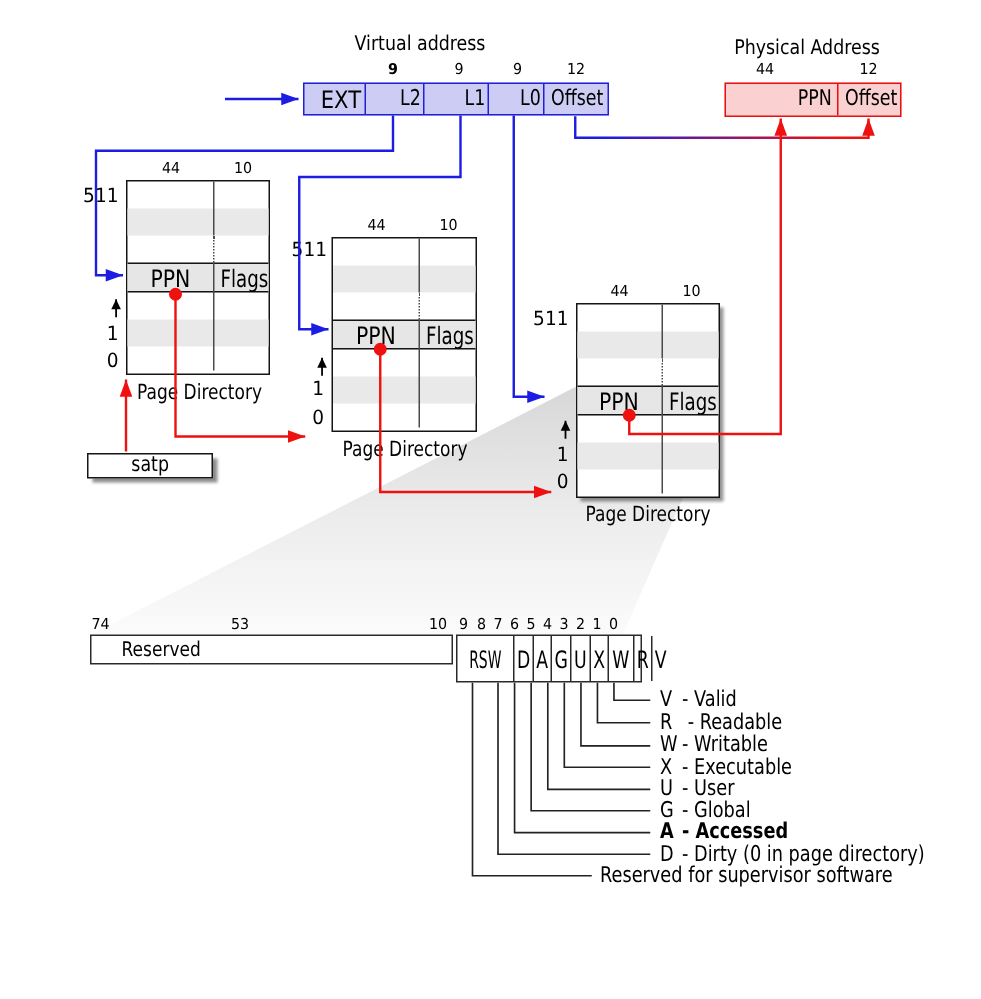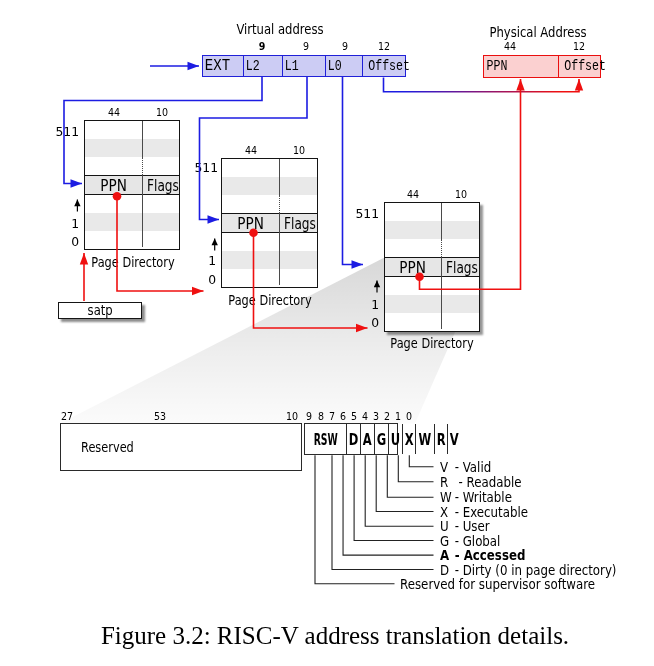--- a/index.html
+++ b/index.html
@@ -16,22 +16,22 @@
   .t-idx{font-size:13px;--sx:0.95;}
   .t-pd{font-size:14px;--sx:0.81;}
   .bold{font-weight:bold;}
 
   
   .addrbox{position:absolute;display:flex;box-sizing:border-box;}
   .va{left:202px;top:55px;width:204px;height:22px;border:1.5px solid var(--va-border);
       background:var(--va-fill);}
   .pa{left:483px;top:55px;width:118px;height:22.5px;border:1.5px solid var(--pa-border);
       background:var(--pa-fill);}
-  .afield{box-sizing:border-box;display:flex;align-items:center;justify-content:flex-start;
-          font-size:14.5px;font-family:Liberation Mono, monospace;}
+  .afield{box-sizing:border-box;display:flex;align-items:center;justify-content:flex-end;
+          font-size:14.5px;}
   .afield .sq{--sx:0.8;}
   .va .afield + .afield{border-left:1.5px solid var(--va-border);}
   .pa .afield + .afield{border-left:1.5px solid var(--pa-border);}
   .afield.ext{font-size:16px;}
   .afield.ext .sq{--sx:0.88;}
 
   
   .ptable{position:absolute;box-sizing:border-box;border:1.8px solid var(--table-border);
           background:#fff;display:flex;flex-direction:column;}
   .ptable.shadow{box-shadow:2.5px 2.5px 2px rgba(0,0,0,0.42);}
@@ -51,22 +51,22 @@
   
   .satp{position:absolute;left:58px;top:301.5px;width:84px;height:17.5px;
         box-sizing:border-box;border:1.8px solid #151515;background:#fff;
         display:flex;align-items:center;justify-content:center;font-size:14px;
         box-shadow:3px 3px 2px rgba(0,0,0,0.45);}
   .satp .sq{--sx:0.83;}
 
   
   .ptebox{position:absolute;display:flex;box-sizing:border-box;border:1.2px solid #2a2a2a;
           background:#fff;}
-  .pte-main{left:60px;top:423px;width:242px;height:48px;}
-  .pte-flags{left:303.5px;top:423px;width:94px;height:32px;font-weight:bold;}
+  .pte-main{left:60px;top:423px;width:242px;height:20px;}
+  .pte-flags{left:303.5px;top:423px;width:124px;height:32px;}
   .ptecell{box-sizing:border-box;display:flex;align-items:center;justify-content:center;}
   .ptecell + .ptecell{border-left:1.1px solid #2a2a2a;}
   .ptecell.res{flex:0 0 93px;font-size:13.5px;}
   .ptecell.ppnf{flex:1 1 auto;font-size:13.5px;}
   .ptecell.res .sq,.ptecell.ppnf .sq{--sx:0.84;}
   .ptecell.rsw{flex:0 0 23px;font-size:16px;}
   .ptecell.rsw .sq{--sx:0.58;}
   .ptecell.bit{flex:1 1 0;font-size:16px;overflow:visible;}
   .ptecell.bit .sq{--sx:0.72;}
 
@@ -215,21 +215,21 @@
   <div class="lbl t-small" style="left:460.5px;top:195px;">10</div>
   <div class="lbl-r t-idx" style="left:379px;top:212.5px;">511</div>
   <div class="lbl-r t-idx" style="left:378.5px;top:303.5px;">1</div>
   <div class="lbl-r t-idx" style="left:378.5px;top:321.5px;">0</div>
   <div class="lbl t-pd" style="left:432px;top:342.5px;">Page Directory</div>
 
   <div class="satp">
     <span class="sq">satp</span>
   </div>
 
-  <div class="lbl t-small" style="left:66.5px;top:416.5px;">27</div>
+  <div class="lbl t-small" style="left:66.5px;top:416.5px;">74</div>
   <div class="lbl t-small" style="left:159.5px;top:416.5px;">53</div>
   <div class="lbl t-small" style="left:291.5px;top:416.5px;">10</div>
   <div class="lbl t-small" style="left:309.3px;top:416.5px;">9</div>
   <div class="lbl t-small" style="left:320.8px;top:416.5px;">8</div>
   <div class="lbl t-small" style="left:332px;top:416.5px;">7</div>
   <div class="lbl t-small" style="left:343.1px;top:416.5px;">6</div>
   <div class="lbl t-small" style="left:354.1px;top:416.5px;">5</div>
   <div class="lbl t-small" style="left:365.2px;top:416.5px;">4</div>
   <div class="lbl t-small" style="left:376.2px;top:416.5px;">3</div>
   <div class="lbl t-small" style="left:387.3px;top:416.5px;">2</div>
@@ -300,21 +300,20 @@
     <span class="desc">- Accessed</span>
   </div>
   <div class="legrow" style="left:439.5px;top:569.5px;">
     <span class="letter">D</span>
     <span class="desc">- Dirty (0 in page directory)</span>
   </div>
   <div class="legrow" style="left:400px;top:583.8px;">
     <span class="desc">Reserved for supervisor software</span>
   </div>
 
-  <div class="caption" style="left:335px;top:635.5px;">Figure 3.2: RISC-V address translation details.</div>
 
   <svg class="layer" width="654" height="666">
     <defs>
       <marker id="mb" markerUnits="userSpaceOnUse" markerWidth="13" markerHeight="10" viewBox="0 0 13 10" refX="12" refY="5" orient="auto">
         <path d="M0.5,0.8 L12,5 L0.5,9.2 z" fill="#1c1ce2"></path>
       </marker>
       <marker id="mr" markerUnits="userSpaceOnUse" markerWidth="13" markerHeight="10" viewBox="0 0 13 10" refX="12" refY="5" orient="auto">
         <path d="M0.5,0.8 L12,5 L0.5,9.2 z" fill="#ef1010"></path>
       </marker>
       <marker id="mk" markerUnits="userSpaceOnUse" markerWidth="8" markerHeight="7" viewBox="0 0 8 7" refX="7" refY="3.5" orient="auto">

